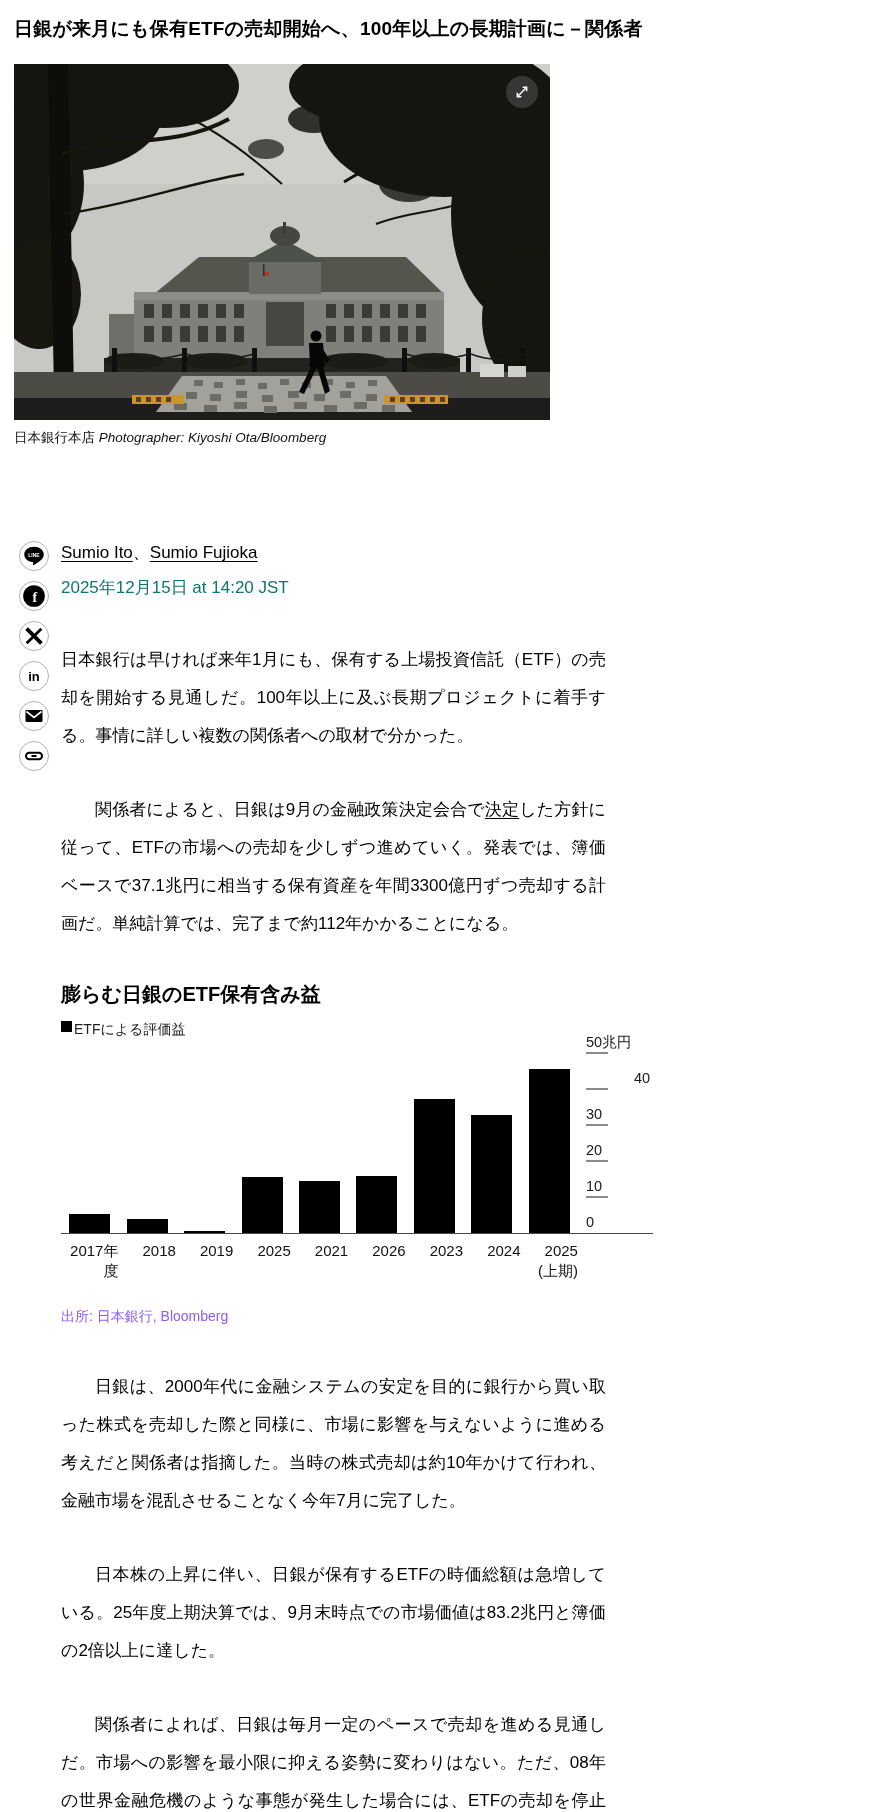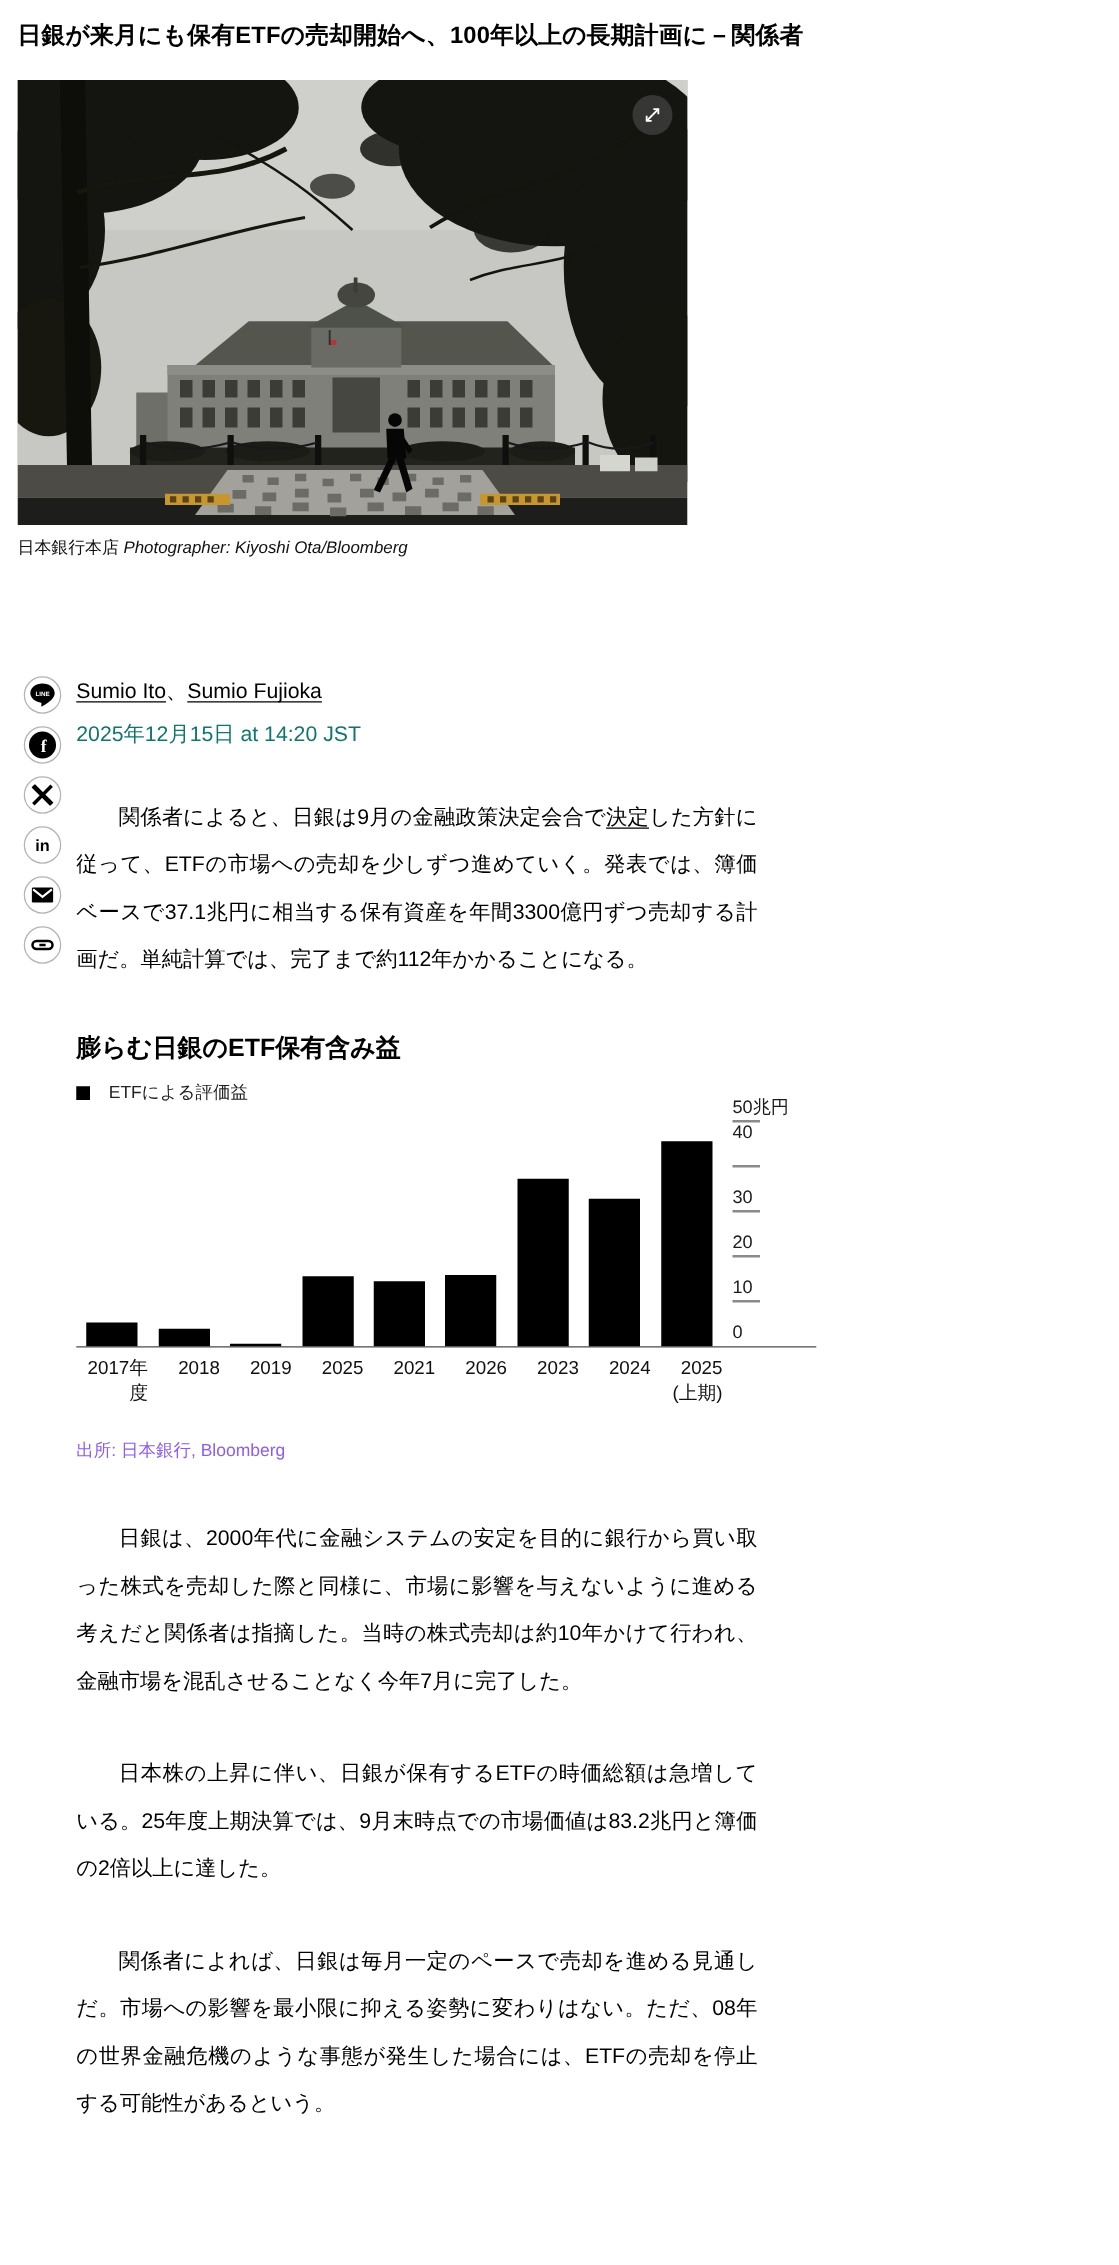--- a/index.html
+++ b/index.html
@@ -28,21 +28,21 @@
   .byline a { color:#000; text-decoration:underline; text-underline-offset:3px; cursor:pointer; }
   .date { margin-top:12px; font-size:17px; color:#0f766e; }
 
   .para { margin-top:36px; font-size:17px; line-height:38px; color:#000; text-align:justify; }
   .para.first { margin-top:42px; }
   .para.indent { text-indent:2em; }
   .para a { color:#000; text-decoration:underline; text-underline-offset:3px; cursor:pointer; }
 
   .chart-block { margin-top:38px; }
   .chart-title { font-size:20px; font-weight:700; }
-  .chart-legend { margin-top:13px; font-size:14px; display:flex; align-items:center; gap:15px; color:#222; }
+  .chart-legend { margin-top:13px; font-size:14px; display:flex; align-items:flex-start; gap:2px; color:#222; }
   .legend-swatch { width:11px; height:11px; background:#000; display:inline-block; }
 
   .chart-row { margin-top:14px; display:flex; width:592px; border-bottom:1.5px solid #4a4a4a; }
   .chart-plot { width:517px; height:180px; display:flex; align-items:flex-end; }
   .bar-col { flex:1; display:flex; justify-content:center; align-items:flex-end; height:100%; }
   .bar { width:41px; background:#000; }
   .chart-yaxis { width:75px; height:180px; position:relative; overflow:visible; }
   .ytick-label { position:absolute; left:8px; font-size:14.5px; color:#1a1a1a; line-height:1; }
   .ytick-dash { position:absolute; left:8px; width:22px; height:2px; background:#8a8a8a; }
   .chart-xlabels { width:517px; display:flex; margin-top:7px; }
@@ -254,20 +254,21 @@
         </div>
       </div>
 
     <div class="content">
       <div class="byline">
         <a>Sumio Ito</a><span>、</span><a>Sumio Fujioka</a>
       </div>
       <div class="date">2025年12月15日 at 14:20 JST</div>
 
       <div>
+          <p class="para first"><span>日本銀行は早ければ来年1月にも、保有する上場投資信託（ETF）の売却を開始する見通しだ。100年以上に及ぶ長期プロジェクトに着手する。事情に詳しい複数の関係者への取材で分かった。</span></p>
           <p class="para indent"><span>関係者によると、日銀は9月の金融政策決定会合で</span><a>決定</a><span>した方針に従って、ETFの市場への売却を少しずつ進めていく。発表では、簿価ベースで37.1兆円に相当する保有資産を年間3300億円ずつ売却する計画だ。単純計算では、完了まで約112年かかることになる。</span></p>
         </div>
 
       <div class="chart-block">
         <div class="chart-title">膨らむ日銀のETF保有含み益</div>
         <div class="chart-legend">
           <span class="legend-swatch"></span>
           <span>ETFによる評価益</span>
         </div>
         <div class="chart-row">
@@ -301,21 +302,21 @@
               </div>
             </div>
           <div class="chart-yaxis">
               <div class="ytick-label" style="bottom: 4px;">0</div>
               <div class="ytick-label" style="bottom: 40px;">10</div>
               <div class="ytick-dash" style="bottom: 35px;"></div>
               <div class="ytick-label" style="bottom: 76px;">20</div>
               <div class="ytick-dash" style="bottom: 71px;"></div>
               <div class="ytick-label" style="bottom: 112px;">30</div>
               <div class="ytick-dash" style="bottom: 107px;"></div>
-              <div class="ytick-label" style="bottom: 164px;">40</div>
+              <div class="ytick-label" style="bottom: 148px; margin-left: 48px;">40</div>
               <div class="ytick-dash" style="bottom: 143px;"></div>
               <div class="ytick-label" style="bottom: 184px;">50兆円</div>
               <div class="ytick-dash" style="bottom: 179px;"></div>
             </div>
         </div>
         <div class="chart-xlabels">
             <div class="xlabel"><span>2017年度</span></div>
             <div class="xlabel"><span>2018</span></div>
             <div class="xlabel"><span>2019</span></div>
             <div class="xlabel"><span>2025</span></div>

